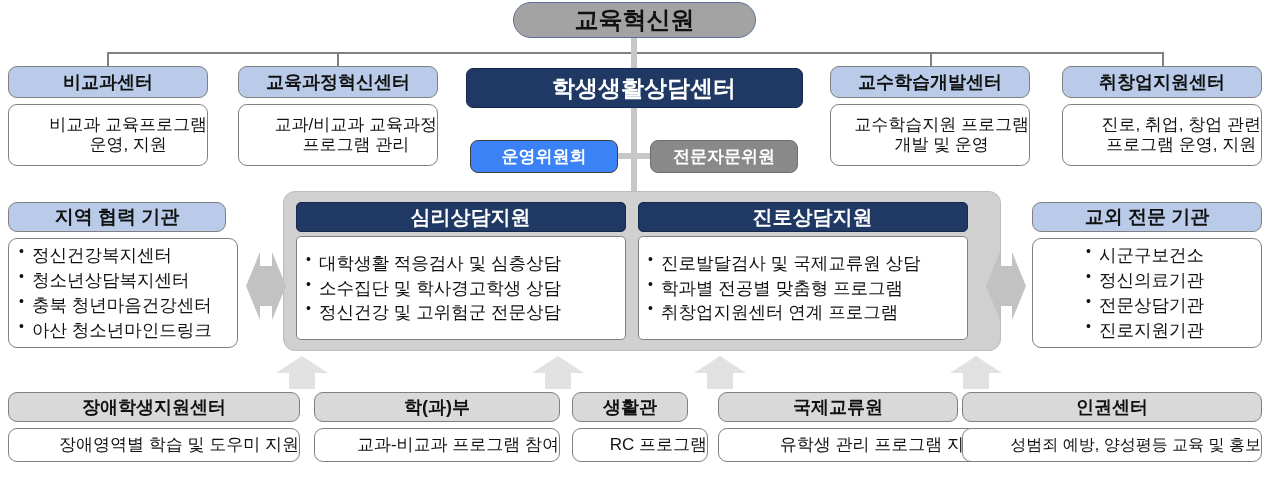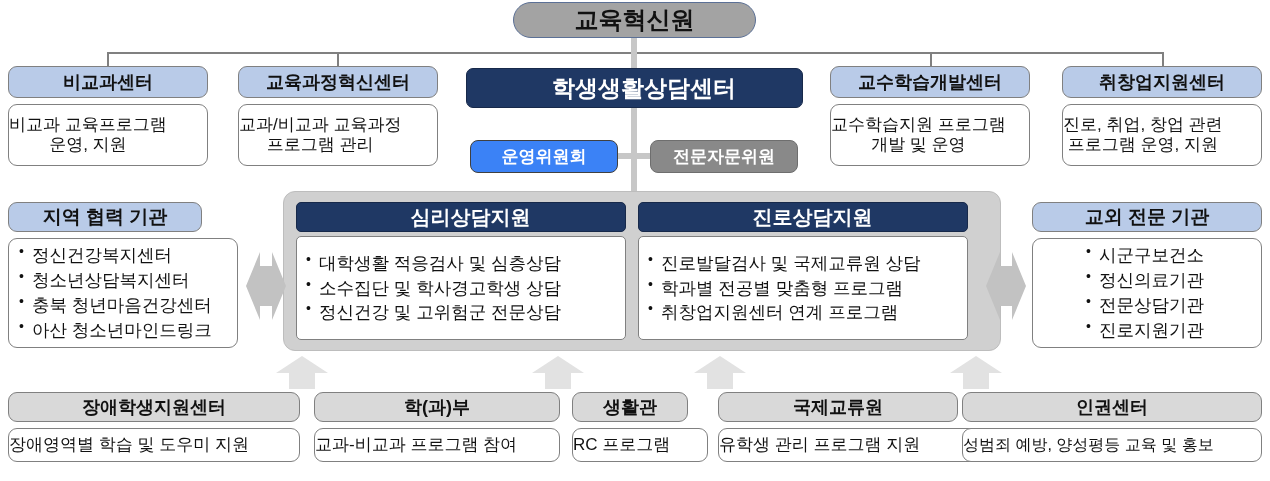--- a/index.html
+++ b/index.html
@@ -35,21 +35,21 @@
     line-height: 1.05;
     color: #111111;
   }
   .body {
     box-sizing: border-box;
     border: 1.5px solid #808080;
     border-radius: 9px;
     background: #ffffff;
     display: flex;
     align-items: center;
-    justify-content: flex-start;
+    justify-content: flex-end;
     text-align: center;
     color: #111111;
     line-height: 1.18;
     font-weight: normal;
   }
   .hdr-blue  { background: #b9cbe8; }
   .hdr-gray  { background: #d9d9d9; }
   .hdr-navy  { background: #1f3864; color: #ffffff; padding-left: 19px; }
 
   
@@ -232,21 +232,21 @@
     <span>진로상담지원</span>
   </div>
   <div class="box body sup-body" style="left:638px; top:236px; width:330px; height:104px;">
     <ul class="bl">
       <li>진로발달검사 및 국제교류원 상담</li>
       <li>학과별 전공별 맞춤형 프로그램</li>
       <li>취창업지원센터 연계 프로그램</li>
     </ul>
   </div>
 
-  <div class="box hdr hdr-blue side-hdr" style="left:8px; top:202px; width:194px;">
+  <div class="box hdr hdr-blue side-hdr" style="left:8px; top:202px; width:218px;">
     <span>지역 협력 기관</span>
   </div>
   <div class="box body side-body" style="left:8px; top:238px; width:230px; height:110px;">
     <ul class="bl">
       <li>정신건강복지센터</li>
       <li>청소년상담복지센터</li>
       <li>충북 청년마음건강센터</li>
       <li>아산 청소년마인드링크</li>
     </ul>
   </div>

